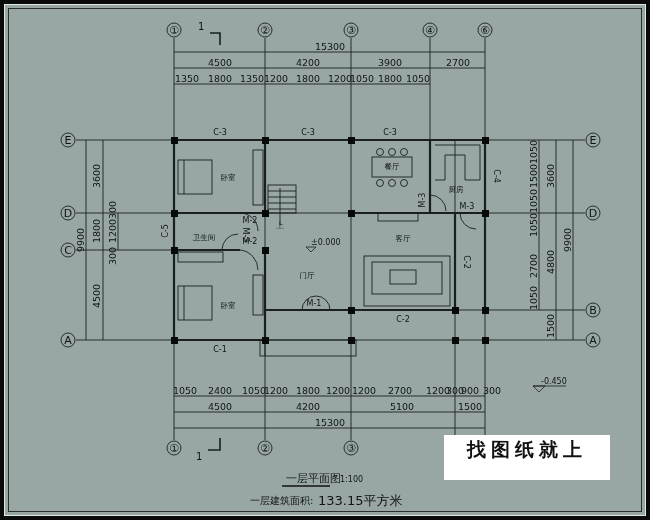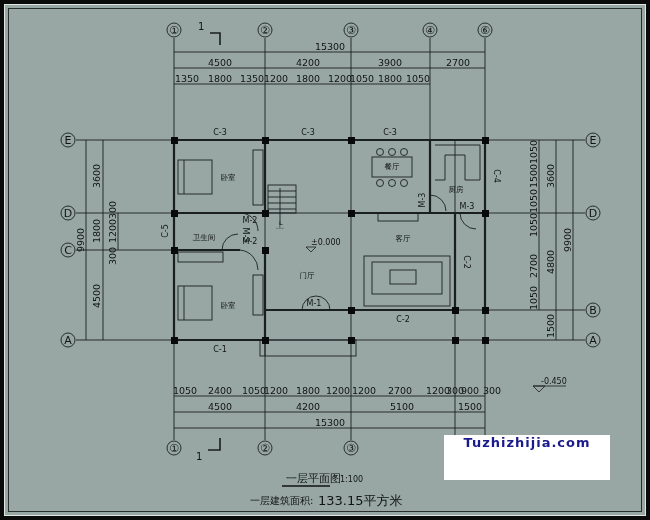--- a/index.html
+++ b/index.html
@@ -294,21 +294,21 @@
   <g>
     <polygon points="306,247 316,247 311,252" fill="none" stroke="#1a1f1f" stroke-width="0.8"></polygon>
     <text x="311" y="245" font-size="8">±0.000</text>
     <polygon points="533,386 545,386 539,392" fill="none" stroke="#1a1f1f" stroke-width="0.8"></polygon>
     <line x1="533" y1="386" x2="566" y2="386" stroke="#1a1f1f" stroke-width="0.8"></line>
     <text x="541" y="384" font-size="8">-0.450</text>
   </g>
 </svg>
 
 <div class="watermark">
-  <div class="wm-en">Tuzhizhijia.com</div>
+  <div class="wm-cn">找图纸就上</div>
 </div>
 
 <svg class="plan" width="650" height="520" viewBox="0 0 650 520" style="pointer-events:none">
   <text x="286" y="482" font-size="11">一层平面图</text>
   <line x1="282" y1="486" x2="330" y2="486" stroke="#111" stroke-width="1.5"></line>
   <text x="340" y="482" font-size="8">1:100</text>
   <text x="250" y="504" font-size="10">一层建筑面积:</text>
   <text x="318" y="505" font-size="13">133.15平方米</text>
 </svg>
 

